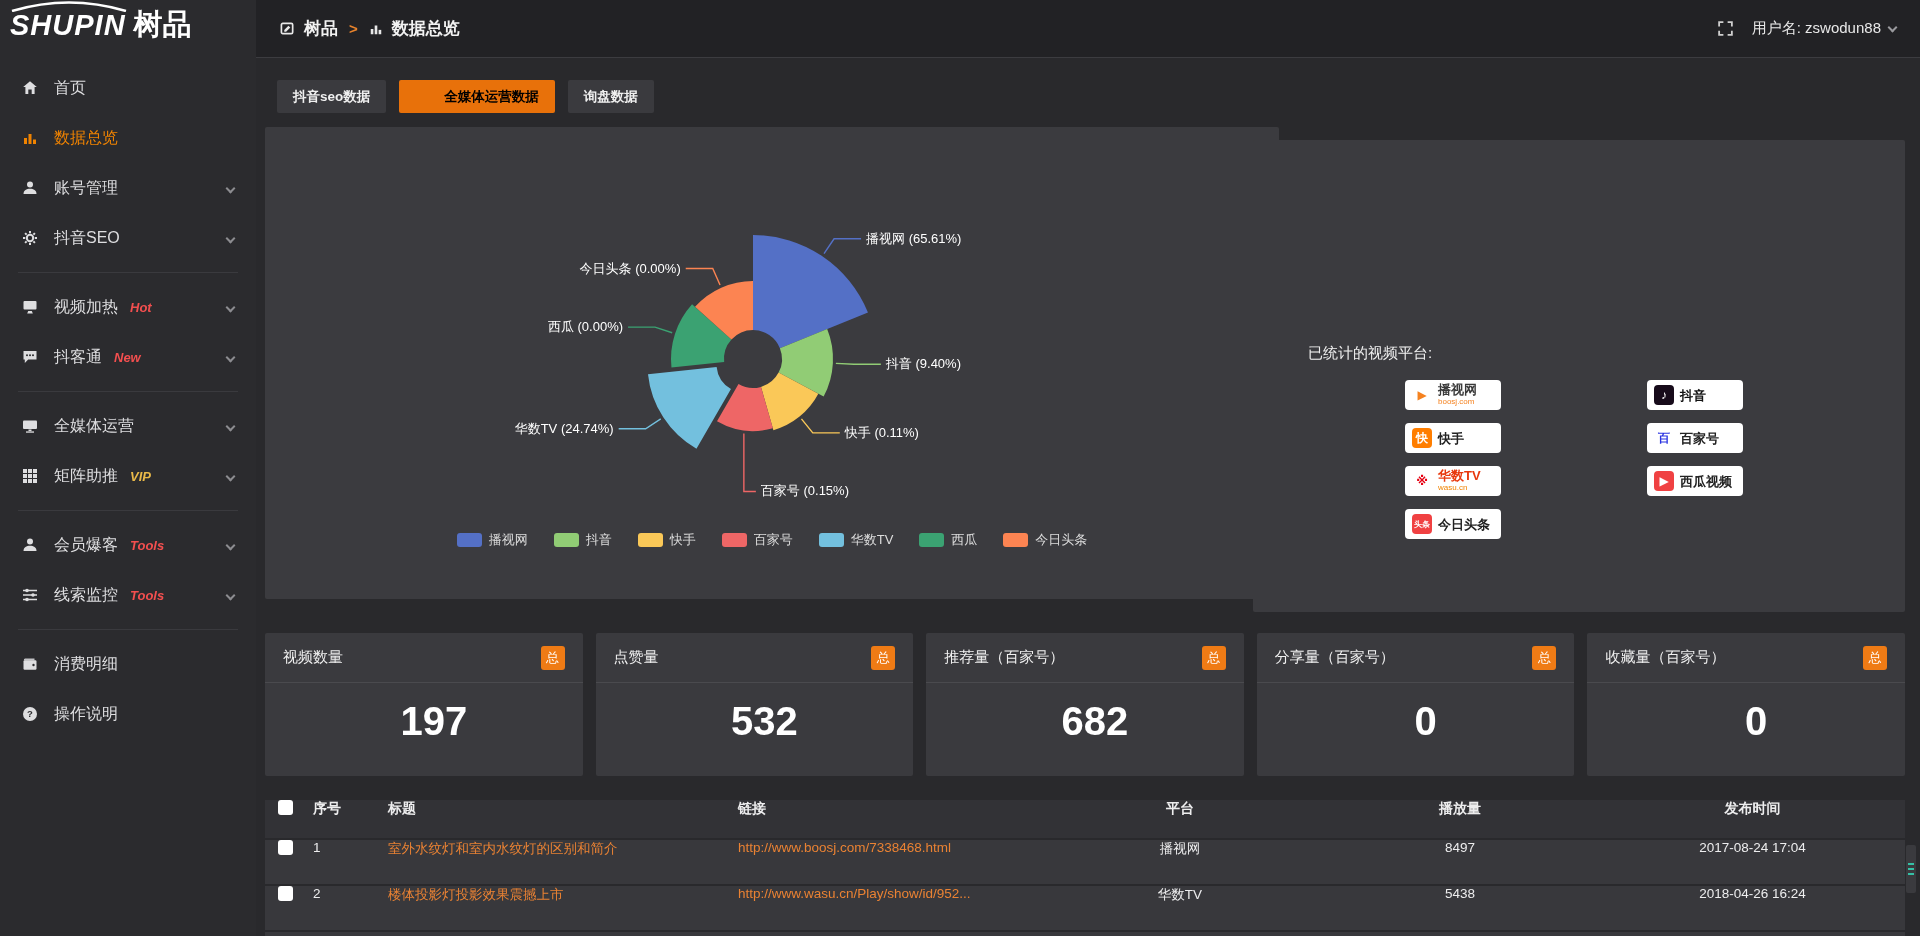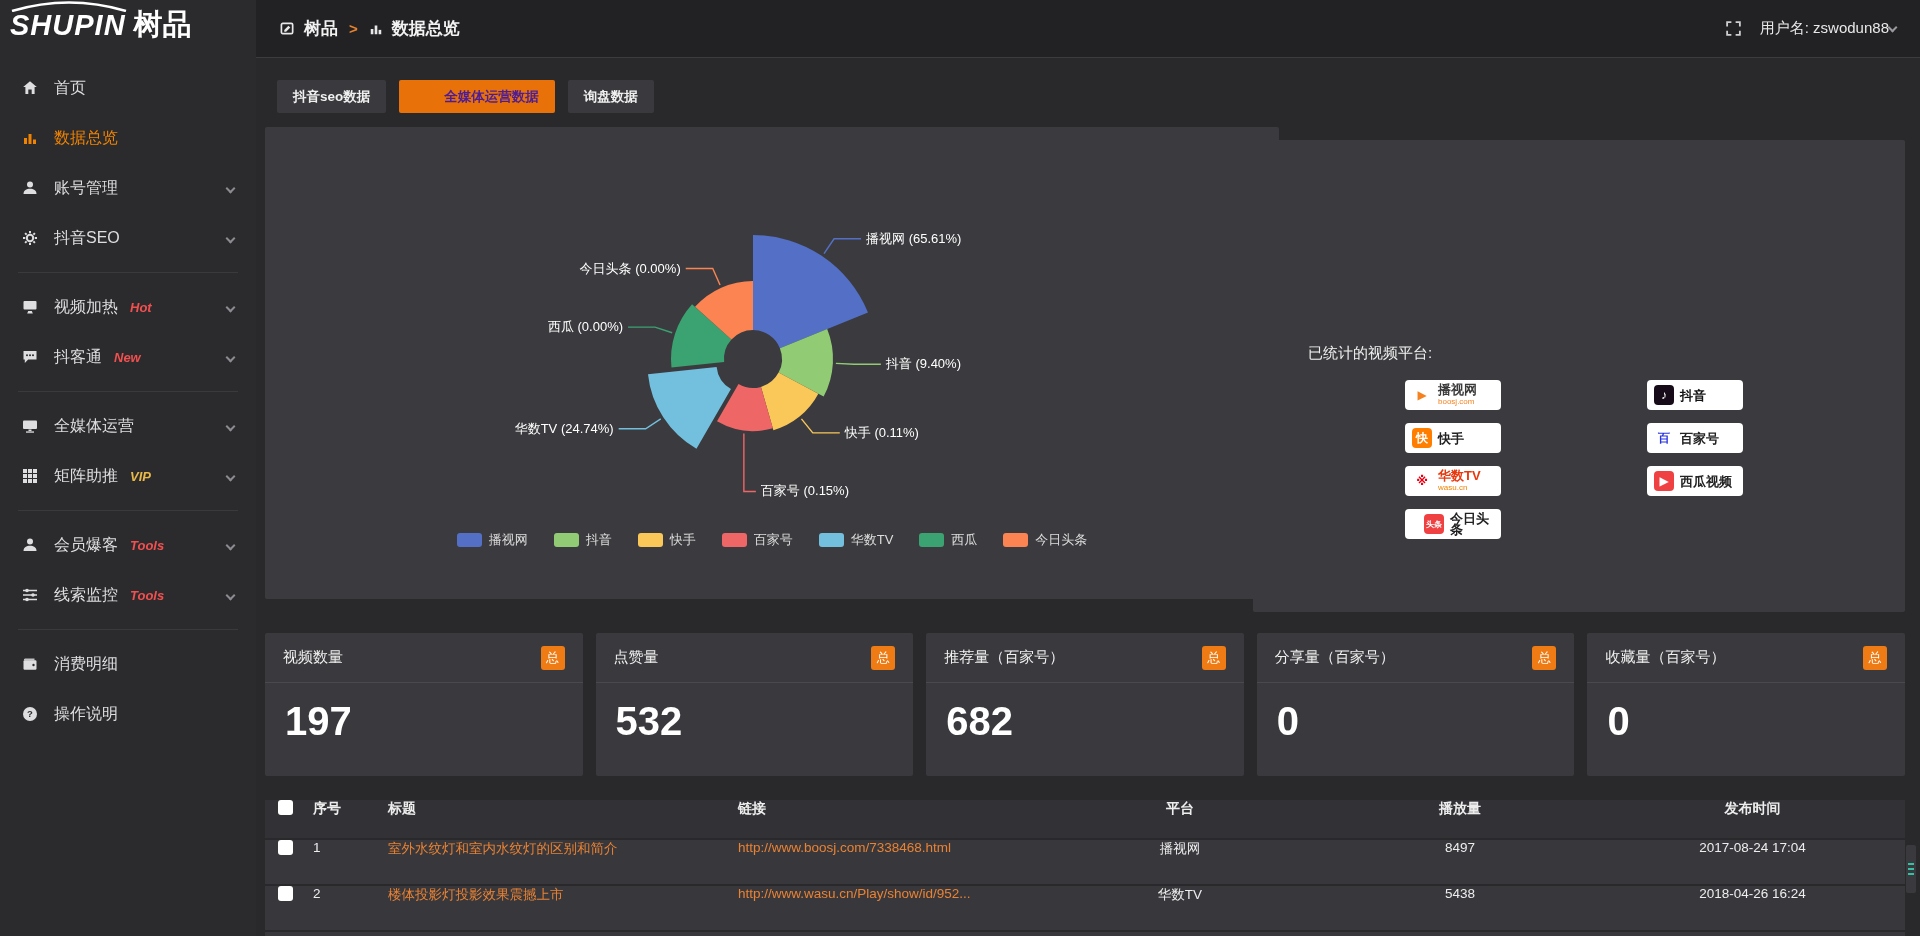--- a/index.html
+++ b/index.html
@@ -29,21 +29,21 @@
   .menu-item.active { color:#f08300; }
   .mi-icon { width:17px; height:17px; margin-right:15px; display:flex; align-items:center; }
   .mi-badge { font-size:13px; font-weight:bold; font-style:italic; margin-left:12px; }
   .menu-item .chev { margin-left:auto; border-color:#8c8c90; }
   .menu-divider { border-top:1px solid #3a3a3e; margin:9px 18px; }
 
   
   .tabs { position:absolute; left:277px; top:80px; display:flex; gap:13px; }
   .tab { height:33px; padding:0 16px; display:flex; align-items:center; background:#3a3a3e;
     color:#f0f0f0; font-size:13.5px; font-weight:bold; border-radius:2px; cursor:pointer; }
-  .tab.active { background:#e8710a; color:#4c1d95;padding-left:45px; }
+  .tab.active { background:#e8710a; color:#000000;padding-left:45px; }
 
   
   .panel { position:absolute; background:#3b3b3f; border-radius:2px; }
   .chart-panel { left:265px; top:127px; width:1014px; height:472px; }
   .legend { position:absolute; left:0; right:0; top:404px; display:flex; justify-content:center;
     gap:26px; align-items:center; }
   .lg-item { display:flex; align-items:center; gap:7px; cursor:pointer; }
   .lg-swatch { width:25px; height:14px; border-radius:3px; }
   .lg-label { color:#ddd; font-size:13px; }
 
@@ -66,21 +66,21 @@
   .pb-sub { font-size:8px; margin-top:1px; }
 
   
   .cards { position:absolute; left:265px; top:633px; width:1640px; display:flex; gap:13px; }
   .card { flex:1; height:143px; background:#3a3a3e; border-radius:2px; }
   .card-head { height:50px; display:flex; align-items:center; justify-content:space-between;
     padding:0 18px; border-bottom:1px solid #4a4a4e; }
   .card-label { color:#f0f0f0; font-size:15px; }
   .card-badge { width:24px; height:24px; background:#ef7b15; color:#fff; border-radius:3px;
     display:flex; align-items:center; justify-content:center; font-size:13px; cursor:pointer; }
-  .card-value { margin:16px 0 0 20px; font-size:40px; font-weight:bold; color:#fff; }
+  .card-value { margin:16px 0 0 20px; font-size:40px; font-weight:bold; color:#fff;text-align:center; }
 
   
   .table { position:absolute; left:265px; top:800px; width:1640px; }
   .trow { display:flex; align-items:flex-start; background:#38383c; height:44px; margin-top:2px;
     font-size:13.5px; color:#ededee; }
   .trow.head { background:#323236; height:38px; margin-top:0; font-weight:bold; font-size:14px; }
   .tc { padding:0 8px; overflow:hidden; white-space:nowrap; text-overflow:ellipsis; }
   .c0{width:40px; display:flex; justify-content:center;} .c1{width:75px;} .c2{width:350px;}
   .c3{width:310px;} .c4{width:280px; text-align:center;} .c5{width:280px; text-align:center;}
   .c6{width:305px; text-align:center;}
@@ -120,21 +120,21 @@
             </svg>
         </span>
         <span>数据总览</span>
       </div>
       <div class="top-right">
         <span style="display:flex;cursor:pointer">
           <svg width="17" height="17" viewBox="0 0 16 16" fill="none" stroke="#cfcfcf" stroke-width="1.7">
               <path d="M6 2H2v4M10 2h4v4M6 14H2v-4M10 14h4v-4"></path>
             </svg>
         </span>
-        <span style="display:flex;align-items:center;gap:0;cursor:pointer">
+        <span style="display:flex;align-items:center;gap:8px;cursor:pointer">
           <span>用户名: zswodun88</span>
           <span class="chev" style="margin-top:-3px"></span>
         </span>
       </div>
     </div>
   </header>
 
   <aside class="sidebar">
     <div class="logo">
       <span class="logo-en">
@@ -367,21 +367,21 @@
             </span>
           </div>
           <div class="plat-badge">
             <span class="pb-glyph" style="background:transparent;color:#e60012;">※</span>
             <span class="pb-text">
               <span class="pb-name" style="color:#e8380d">华数TV</span>
               <span class="pb-sub" style="color:#f08300">wasu.cn</span>
             </span>
           </div>
           <div class="plat-badge">
-            <span class="pb-glyph" style="background:#f04142;color:#ffffff;font-size:8px;margin-left:12px;">头条</span>
+            <span class="pb-glyph" style="background:#f04142;color:#ffffff;font-size:8px;">头条</span>
             <span class="pb-text">
               <span class="pb-name" style="color:#222222">今日头条</span>
             </span>
           </div>
         </div>
       <div class="plat-col r" id="platRight">
           <div class="plat-badge">
             <span class="pb-glyph" style="background:#170b1a;color:#ffffff;">♪</span>
             <span class="pb-text">
               <span class="pb-name" style="color:#111111">抖音</span>

